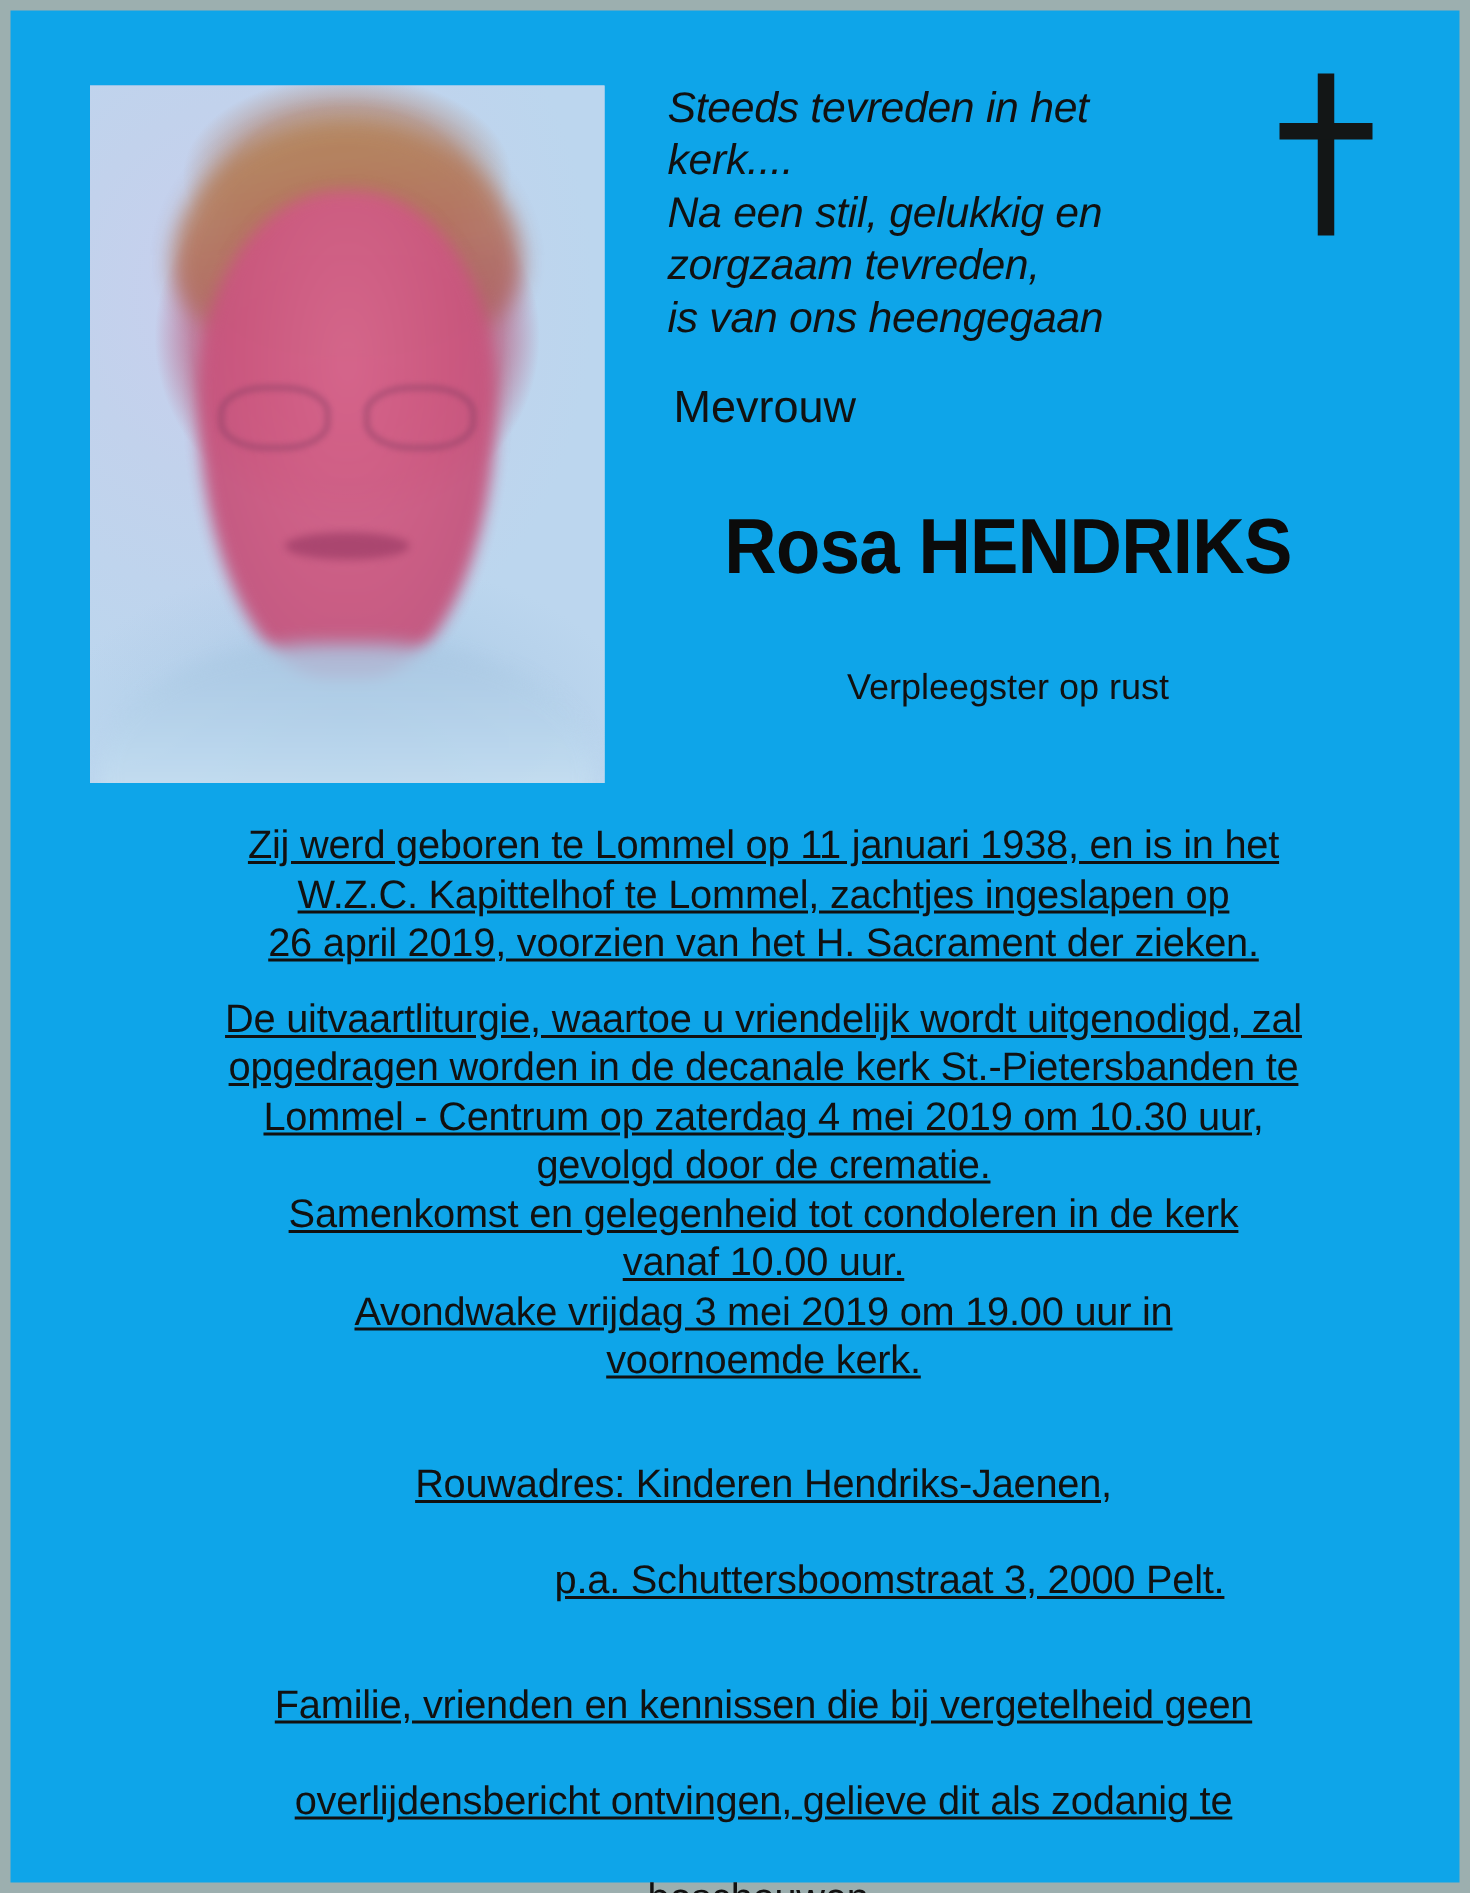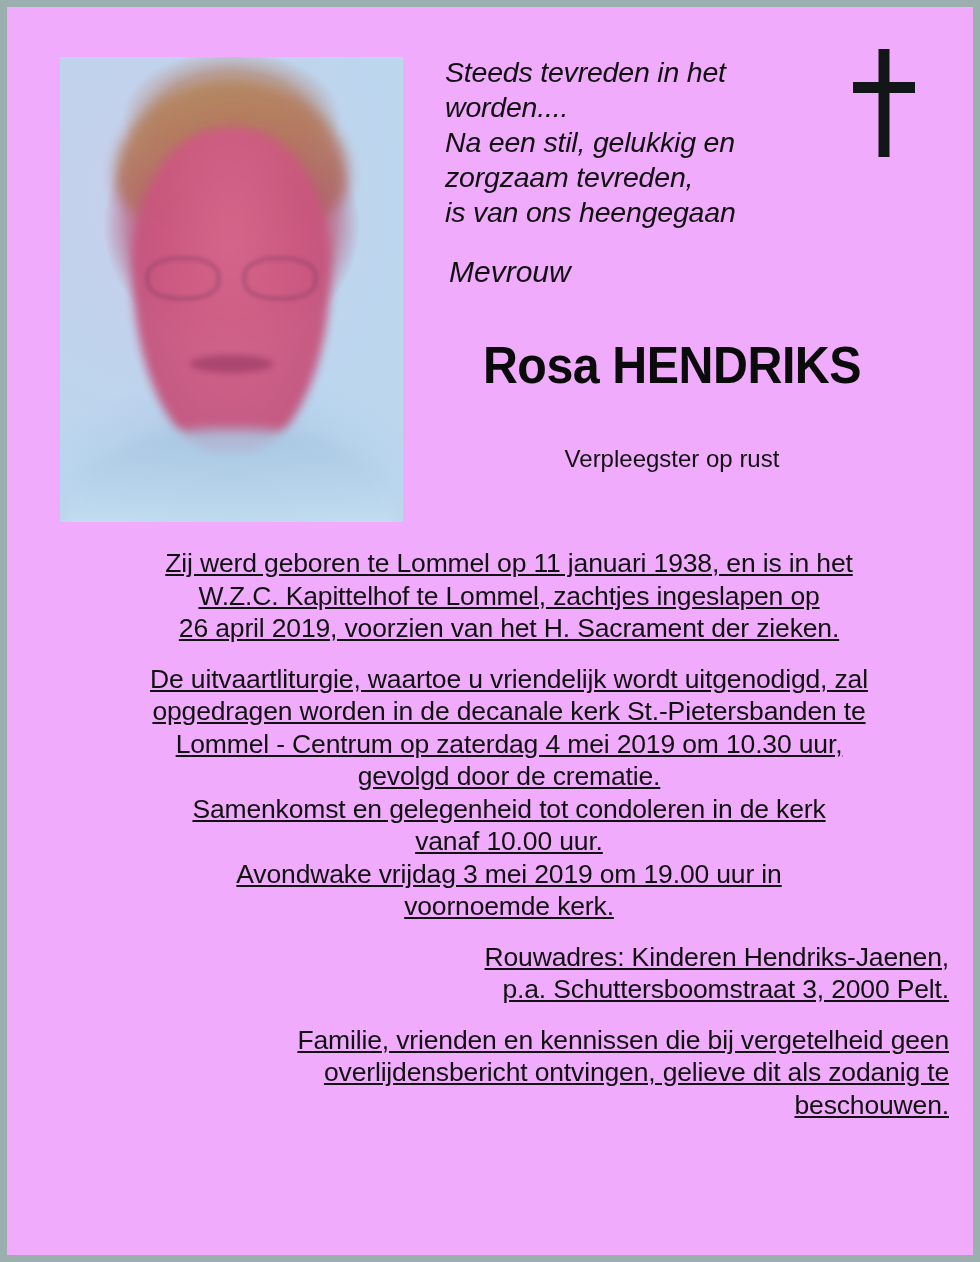--- a/index.html
+++ b/index.html
@@ -13,21 +13,21 @@
     font-family: "Liberation Sans", sans-serif;
     overflow: hidden;
   }
 
   
   .card {
     position: relative;
     box-sizing: border-box;
     width: 980px;
     height: 1262px;
-    background: #f0abfc;
+    background: #0ea5e9;
     border: 7px solid #9cafaf;
   }
 
   
   .top {
     position: relative;
     height: 470px;
   }
 
   .portrait {
@@ -150,21 +150,20 @@
     color: #111;
     letter-spacing: -0.2px;
   }
 
   .salutation {
     position: absolute;
     left: 442px;
     top: 248px;
     font-size: 30px;
     color: #111;
-    font-style: italic;
   }
 
   .deceased-name {
     position: absolute;
     left: 430px;
     top: 328px;
     width: 470px;
     text-align: center;
     font-weight: bold;
     font-size: 52px;
@@ -194,21 +193,21 @@
     color: #111;
     text-decoration: underline;
   }
   .para {
     font-size: 26.5px;
     line-height: 32.5px;
     margin: 0;
     letter-spacing: -0.15px;
   }
   .para.center { text-align: center; }
-  .para.left   { text-align: right; }
+  .para.left   { text-align: center; margin-top: 32px; }
   .gap  { height: 18px; }
   .indent { display: block; padding-left: 168px; }
 
   
   .footer {
     position: absolute;
     left: 0;
     right: 0;
     bottom: 18px;
     height: 70px;
@@ -270,21 +269,21 @@
       <div class="shoulders"></div>
     </div>
 
     <div class="cross">
       <div class="v"></div>
       <div class="h"></div>
     </div>
 
     <div class="poem">
       <div>Steeds tevreden in het</div>
-      <div>worden....</div>
+      <div>kerk....</div>
       <div>Na een stil, gelukkig en</div>
       <div>zorgzaam tevreden,</div>
       <div>is van ons heengegaan</div>
     </div>
 
     <div class="salutation">Mevrouw</div>
     <div class="deceased-name">Rosa HENDRIKS</div>
     <div class="profession">Verpleegster op rust</div>
   </div>
 

